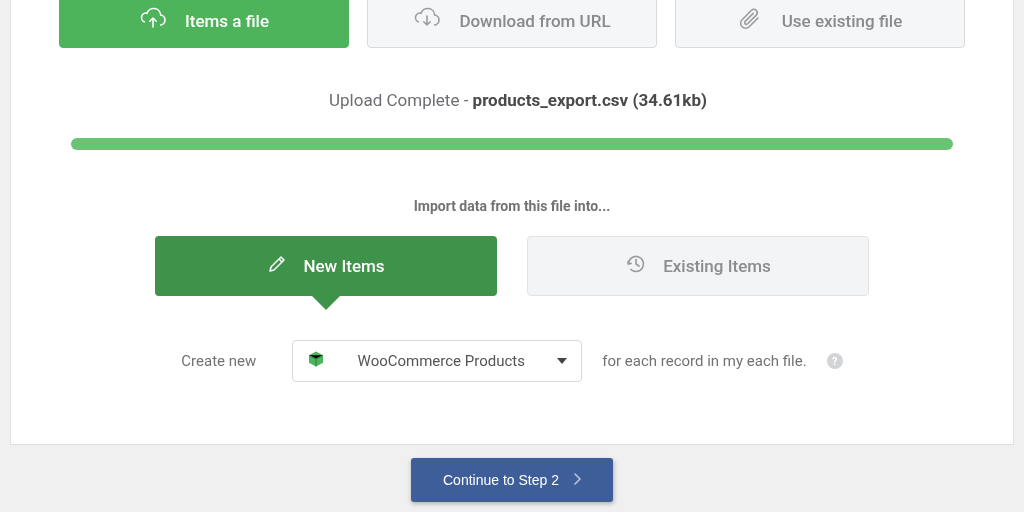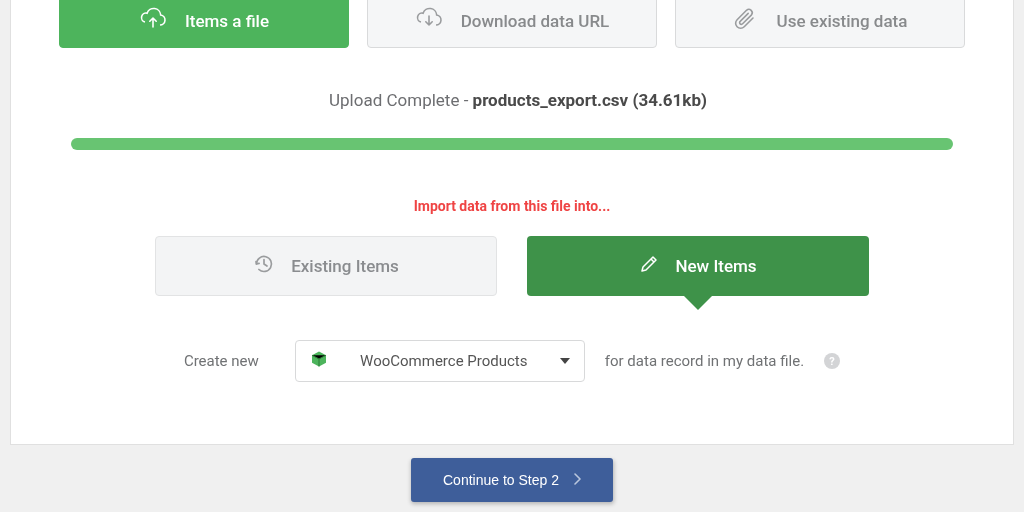--- a/index.html
+++ b/index.html
@@ -70,21 +70,21 @@
     margin: 28px 60px 0 60px;
     height: 12px;
     background: #68c472;
     border-radius: 7px;
   }
 
   
   .prompt {
     text-align: center;
     margin-top: 48px;
-    color: #ef4444;
+    color: #737373;
     font-weight: 700;
     font-size: 14px;
   }
 
   
   .tabs {
     display: flex;
     gap: 30px;
     justify-content: center;
     margin-top: 22px;
@@ -205,76 +205,76 @@
         <span>Items a file</span>
       </div>
 
       <div class="source-btn">
         <span>
           <svg width="28" height="24" viewBox="0 0 28 24" fill="none">
             <path d="M21 18a5 5 0 0 0 .7-9.95A7 7 0 0 0 8.1 6.2 4.5 4.5 0 0 0 6 15" stroke="#9a9c9e" stroke-width="1.6" fill="none"></path>
             <path d="M14 9v9m0 0l-3.2-3.2M14 18l3.2-3.2" stroke="#9a9c9e" stroke-width="1.6" fill="none" stroke-linecap="round" stroke-linejoin="round"></path>
           </svg>
         </span>
-        <span>Download data URL</span>
+        <span>Download from URL</span>
       </div>
 
       <div class="source-btn">
         <span>
           <svg width="26" height="24" viewBox="0 0 26 24" fill="none">
             <path d="M20 11l-8.8 8.8a5 5 0 1 1-7.1-7.1L13.5 3.3a3.4 3.4 0 0 1 4.8 4.8L9.6 16.8a1.7 1.7 0 1 1-2.4-2.4l8-8" stroke="#9a9c9e" stroke-width="1.6" fill="none" stroke-linecap="round"></path>
           </svg>
         </span>
-        <span>Use existing data</span>
+        <span>Use existing file</span>
       </div>
     </div>
 
     <div class="status">
       <span>Upload Complete - </span><span class="file">products_export.csv (34.61kb)</span>
     </div>
 
     <div class="progress"></div>
 
     <div class="prompt">Import data from this file into...</div>
 
     <div class="tabs">
+      <div class="tab new">
+        <span>
+          <svg width="20" height="20" viewBox="0 0 20 20" fill="none">
+            <path d="M3 17l1-4L14 3l3 3L7 16l-4 1z" stroke="#fff" stroke-width="1.5" fill="none" stroke-linejoin="round"></path>
+            <path d="M12 5l3 3" stroke="#fff" stroke-width="1.5"></path>
+          </svg>
+        </span>
+        <span>New Items</span>
+      </div>
       <div class="tab existing">
         <span>
           <svg width="22" height="22" viewBox="0 0 22 22" fill="none">
             <path d="M3.5 11a7.5 7.5 0 1 1 2.4 5.5" stroke="#9a9c9e" stroke-width="1.7" fill="none" stroke-linecap="round"></path>
             <path d="M3 8.5L3.5 11l2.6-.6" stroke="#9a9c9e" stroke-width="1.7" fill="none" stroke-linecap="round" stroke-linejoin="round"></path>
             <path d="M11 6.5V11l3 2" stroke="#9a9c9e" stroke-width="1.7" fill="none" stroke-linecap="round" stroke-linejoin="round"></path>
           </svg>
         </span>
         <span>Existing Items</span>
       </div>
-      <div class="tab new">
-        <span>
-          <svg width="20" height="20" viewBox="0 0 20 20" fill="none">
-            <path d="M3 17l1-4L14 3l3 3L7 16l-4 1z" stroke="#fff" stroke-width="1.5" fill="none" stroke-linejoin="round"></path>
-            <path d="M12 5l3 3" stroke="#fff" stroke-width="1.5"></path>
-          </svg>
-        </span>
-        <span>New Items</span>
-      </div>
     </div>
 
     <div class="create-row">
       <span>Create new</span>
       <div class="select">
         <span>
           <svg width="18" height="18" viewBox="0 0 18 18">
             <path d="M9 1.5L16 5.2v7.6L9 16.5 2 12.8V5.2L9 1.5z" fill="#4db45c"></path>
             <path d="M2 5.2L9 8.9l7-3.7M9 8.9v7.6" stroke="#2e7d38" stroke-width="1"></path>
           </svg>
         </span>
         <span class="select-label">WooCommerce Products</span>
         <span class="caret"></span>
       </div>
-      <span>for data record in my data file.</span>
+      <span>for each record in my each file.</span>
       <span class="help">?</span>
     </div>
 
   </div>
 
   <button class="continue">
     <span>Continue to Step 2</span>
     <span>
       <svg width="8" height="12" viewBox="0 0 8 12" fill="none">
         <path d="M2 1l5 5-5 5" stroke="#b9c6dd" stroke-width="1.6" fill="none" stroke-linecap="round" stroke-linejoin="round"></path>

